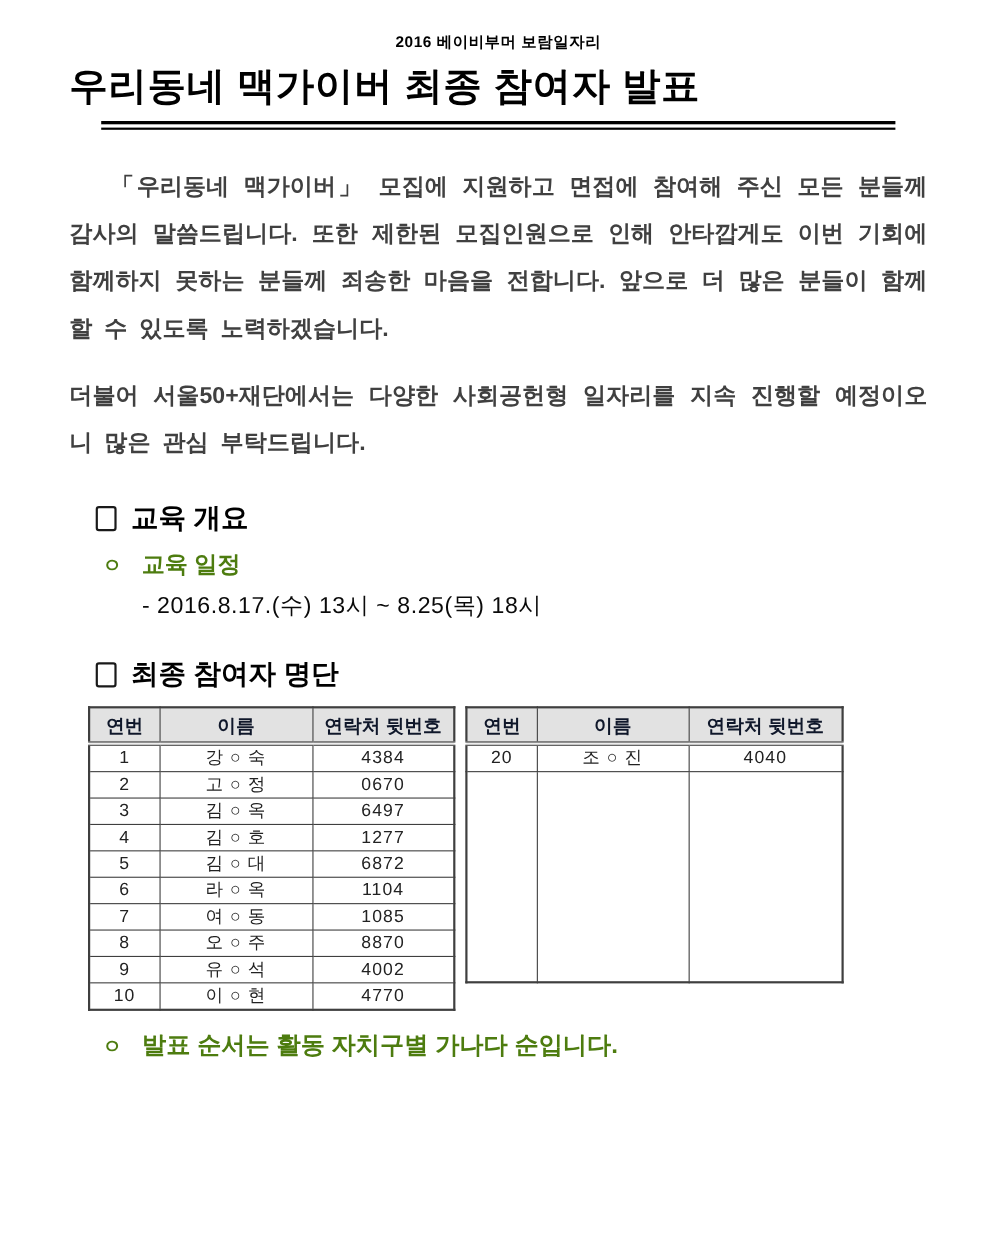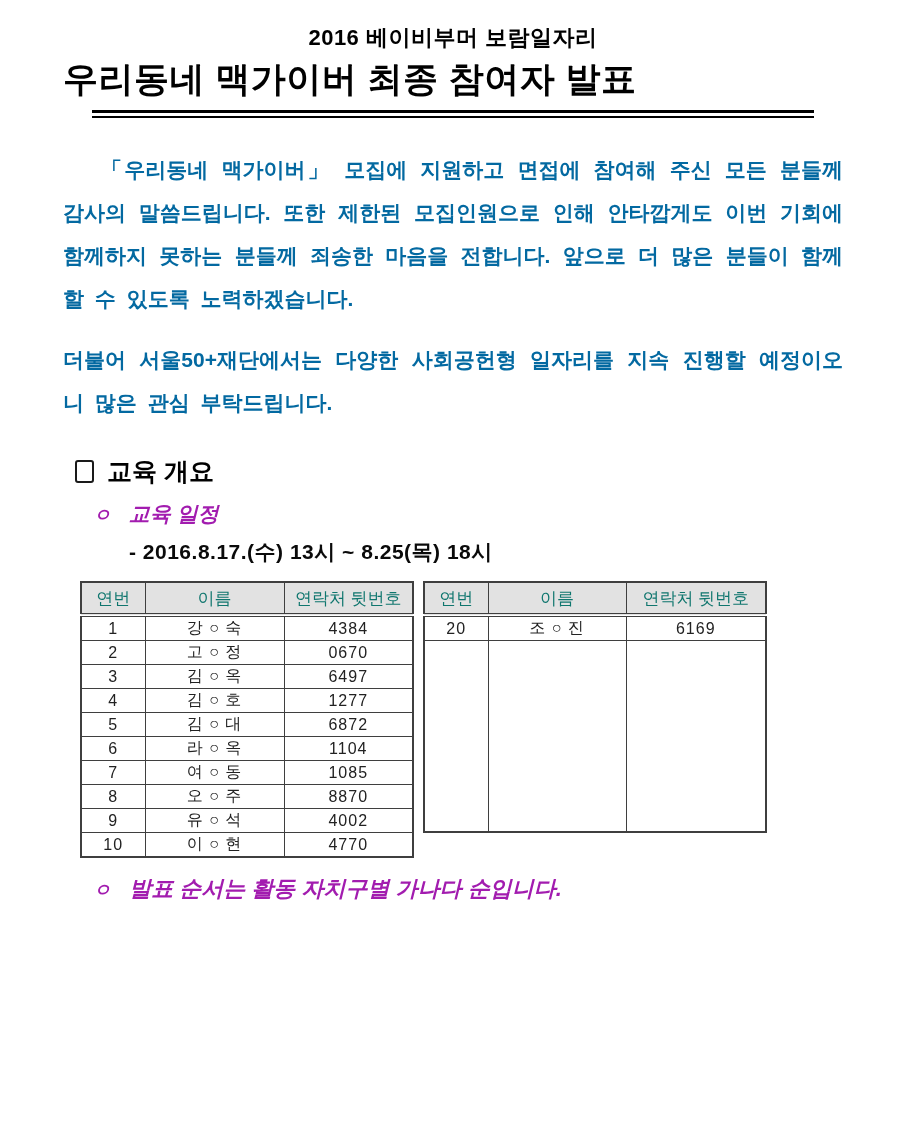--- a/index.html
+++ b/index.html
@@ -8,21 +8,21 @@
     background: #ffffff;
     font-family: "Liberation Sans", "DejaVu Sans", sans-serif;
     color: #000;
     overflow: hidden;
   }
   .page { padding: 24px 57px 0 63px; }
 
   
   .subtitle {
     text-align: center;
-    font-size: 22px; font-weight: 800;
+    font-size: 14px; font-weight: 800;
     letter-spacing: 0.5px;
     line-height: 28px;
   }
   .title {
     margin: 6px 0 0 0;
     text-align: left;
     font-size: 35px; font-weight: 900;
     letter-spacing: 0.5px;
     line-height: 42px;
   }
@@ -33,55 +33,54 @@
     border-bottom: 2px solid #000;
   }
 
   
   .body-para {
     margin: 0 0 18px 0;
     font-size: 21px; font-weight: 700;
     line-height: 43px;
     word-spacing: 5px;
     text-align: justify;
-    color: #0369a1;
+    color: #404040;
   }
   .body-para.first { margin-top: 30px; text-indent: 38px; }
   .body-para.last { margin-bottom: 0; }
 
   
   .section-heading {
-    margin: 32px 0 0 12px;
+    margin: 32px 0 0 24px;
     font-size: 25px; font-weight: 800;
     line-height: 30px;
     display: flex; align-items: center;
   }
   .sq {
     display: inline-block;
     width: 15px; height: 19px;
     border: 2px solid #1a1a1a;
     border-radius: 3px;
     margin-right: 13px;
     flex: 0 0 auto;
   }
   .item {
     margin: 13px 0 0 30px;
     font-size: 21px; font-weight: 700;
     line-height: 30px;
-    color: #a21caf;
-    font-style: italic;
+    color: #4d7c0f;
   }
   .item .marker {
     font-size: 18px;
     margin-right: 12px;
     font-weight: 700;
   }
   .detail {
     margin: 7px 0 0 66px;
-    font-size: 21px; font-weight: 700;
+    font-size: 21px; font-weight: 400;
     line-height: 30px;
     color: #0a0a0a;
     letter-spacing: 0.5px;
   }
   .ul-part {
     text-decoration: underline;
     text-decoration-thickness: 2px;
     text-underline-offset: 5px;
   }
 
@@ -94,22 +93,22 @@
   table.roster {
     border-collapse: collapse;
     table-layout: fixed;
     border: 2px solid #3f3f3f;
   }
   table.roster th {
     background: #e2e2e2;
     border: 1px solid #3f3f3f;
     border-bottom: 4px double #3f3f3f;
     height: 30px;
-    font-size: 17px; font-weight: 400;
-    color: #0f766e;
+    font-size: 17px; font-weight: 700;
+    color: #0f172a;
     text-align: center;
     padding: 0;
   }
   table.roster td {
     border: 1px solid #3f3f3f;
     height: 23px;
     font-size: 16px; font-weight: 400;
     color: #222;
     text-align: center;
     padding: 0;
@@ -137,20 +136,24 @@
     <span>교육 개요</span>
   </div>
 
   <div class="item">
     <span class="marker">ㅇ</span>
     <span>교육 일정</span>
   </div>
   <div class="detail">- 2016.8.17.(수) 13시 ~ 8.25(목) 18시</div>
 
 
+  <div class="section-heading">
+    <span class="sq"></span>
+    <span>최종 참여자 명단</span>
+  </div>
 
   <div class="tables">
     <table class="roster">
       <colgroup>
           <col style="width:64px">
           <col style="width:139px">
           <col style="width:129px">
         </colgroup>
       <thead>
         <tr>
@@ -223,21 +226,21 @@
         <tr>
           <th>연번</th>
           <th>이름</th>
           <th>연락처 뒷번호</th>
         </tr>
       </thead>
       <tbody>
           <tr>
             <td>20</td>
             <td>조 ○ 진</td>
-            <td>6169</td>
+            <td>4040</td>
           </tr>
         </tbody>
       <tbody class="filler">
         <tr>
           <td></td>
           <td></td>
           <td></td>
         </tr>
       </tbody>
     </table>

